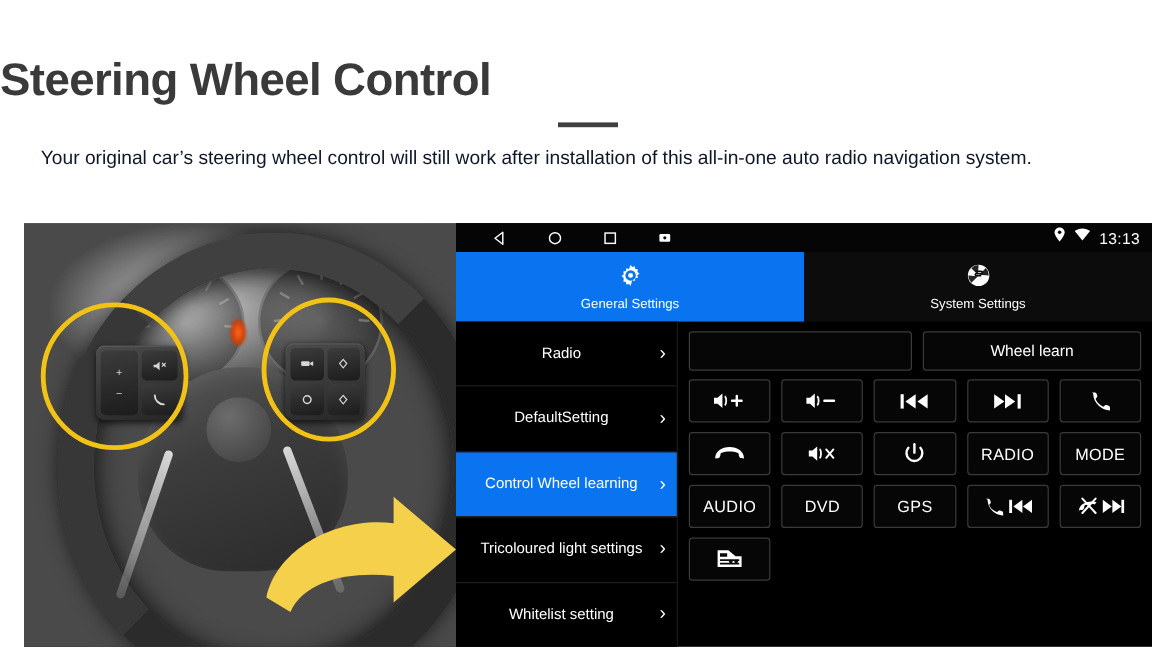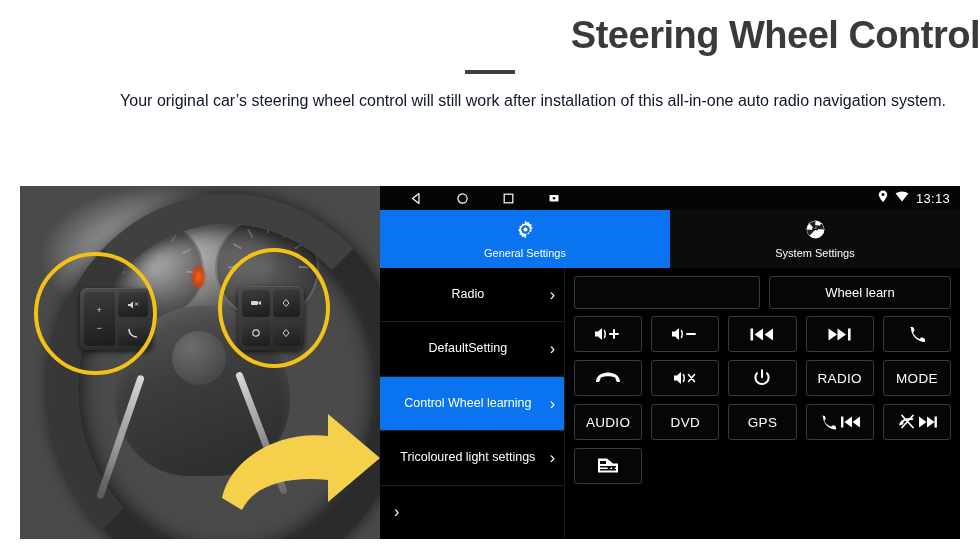--- a/index.html
+++ b/index.html
@@ -11,23 +11,24 @@
     height: 545px;
     background: #ffffff;
     font-family: "Liberation Sans", sans-serif;
     overflow: hidden;
     position: relative;
   }
 
   
   .header {
     width: 100%;
-    text-align: right;
-    padding-top: 14px;
+    text-align: left;
+    padding-top: 30px;
     box-sizing: border-box;
+    margin-top: 16px;
   }
   .page-title {
     font-size: 38px;
     font-weight: bold;
     color: #3a3a3a;
     letter-spacing: -0.5px;
     margin: 0;
     line-height: 1.15;
   }
   .title-divider {
@@ -465,20 +466,21 @@
         </div>
         <div class="side-item active">
           <span class="side-text">Control Wheel learning</span>
           <span class="chev">›</span>
         </div>
         <div class="side-item">
           <span class="side-text">Tricoloured light settings</span>
           <span class="chev">›</span>
         </div>
         <div class="side-item">
+          <span class="side-text">Whitelist setting</span>
           <span class="chev">›</span>
         </div>
       </div>
 
       <div class="panel">
 
         <div class="panel-toprow">
           <input class="learn-field" type="text" placeholder="" style="">
           <div class="learn-btn">Wheel learn</div>
         </div>

